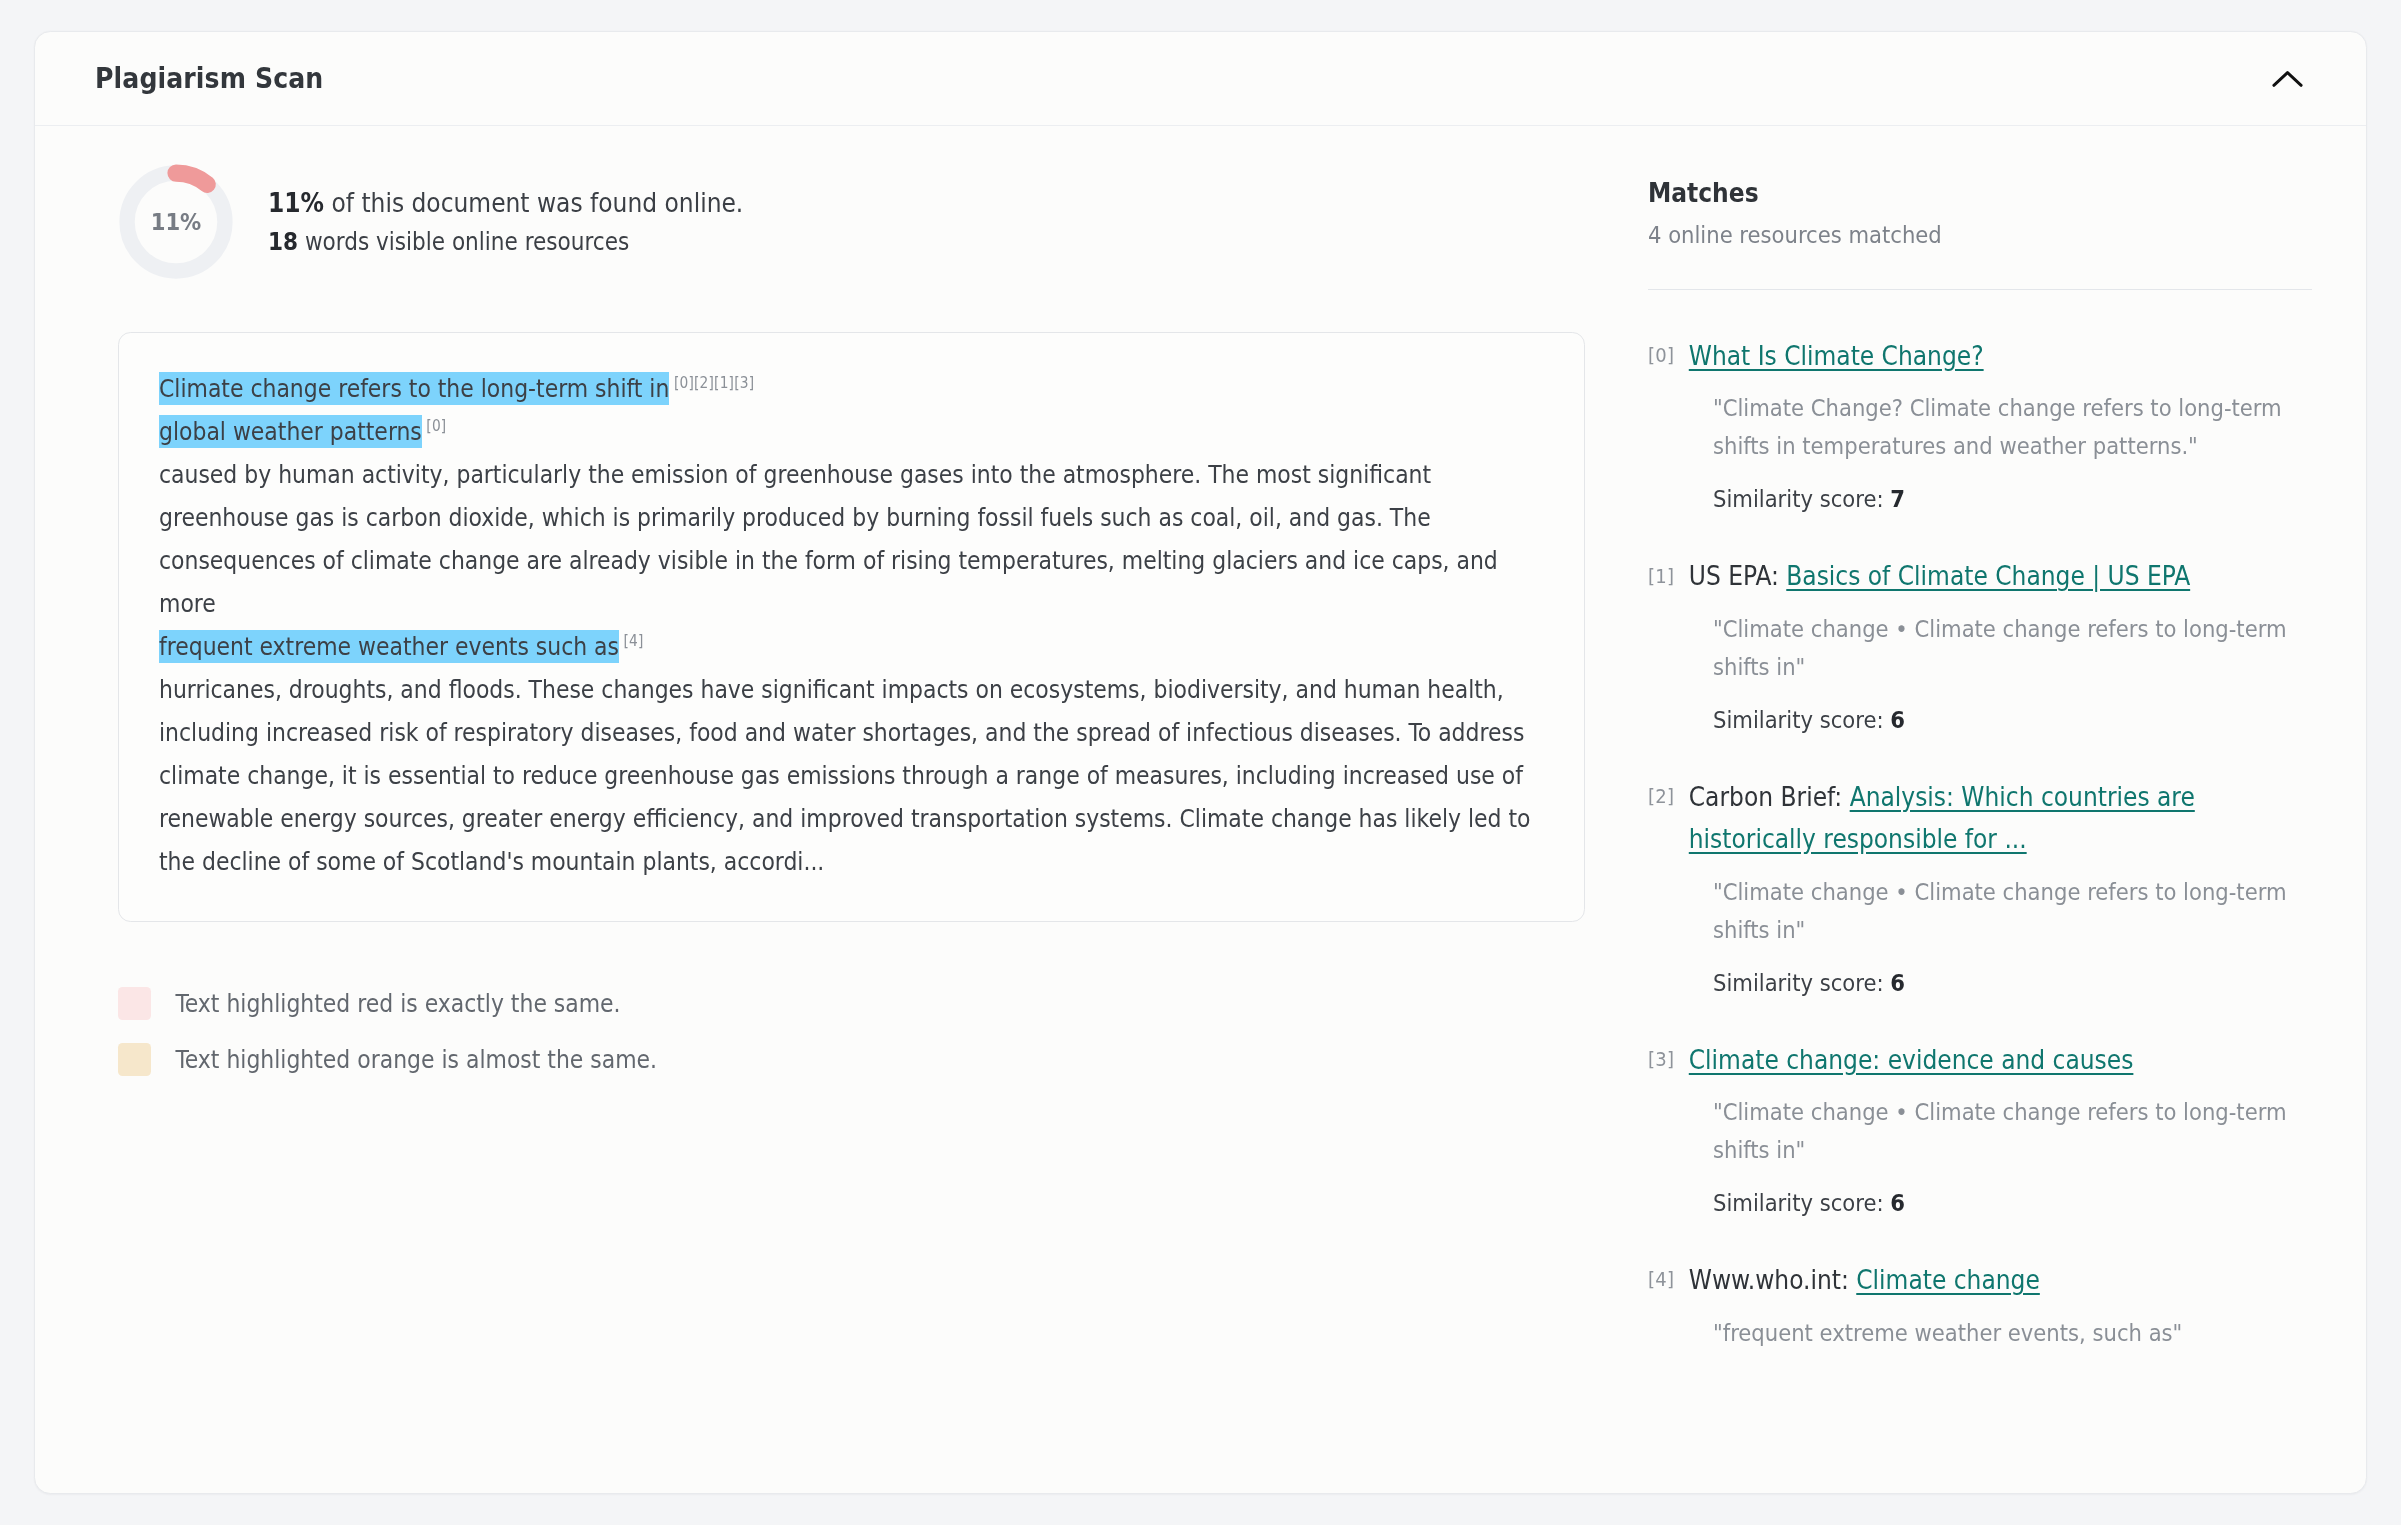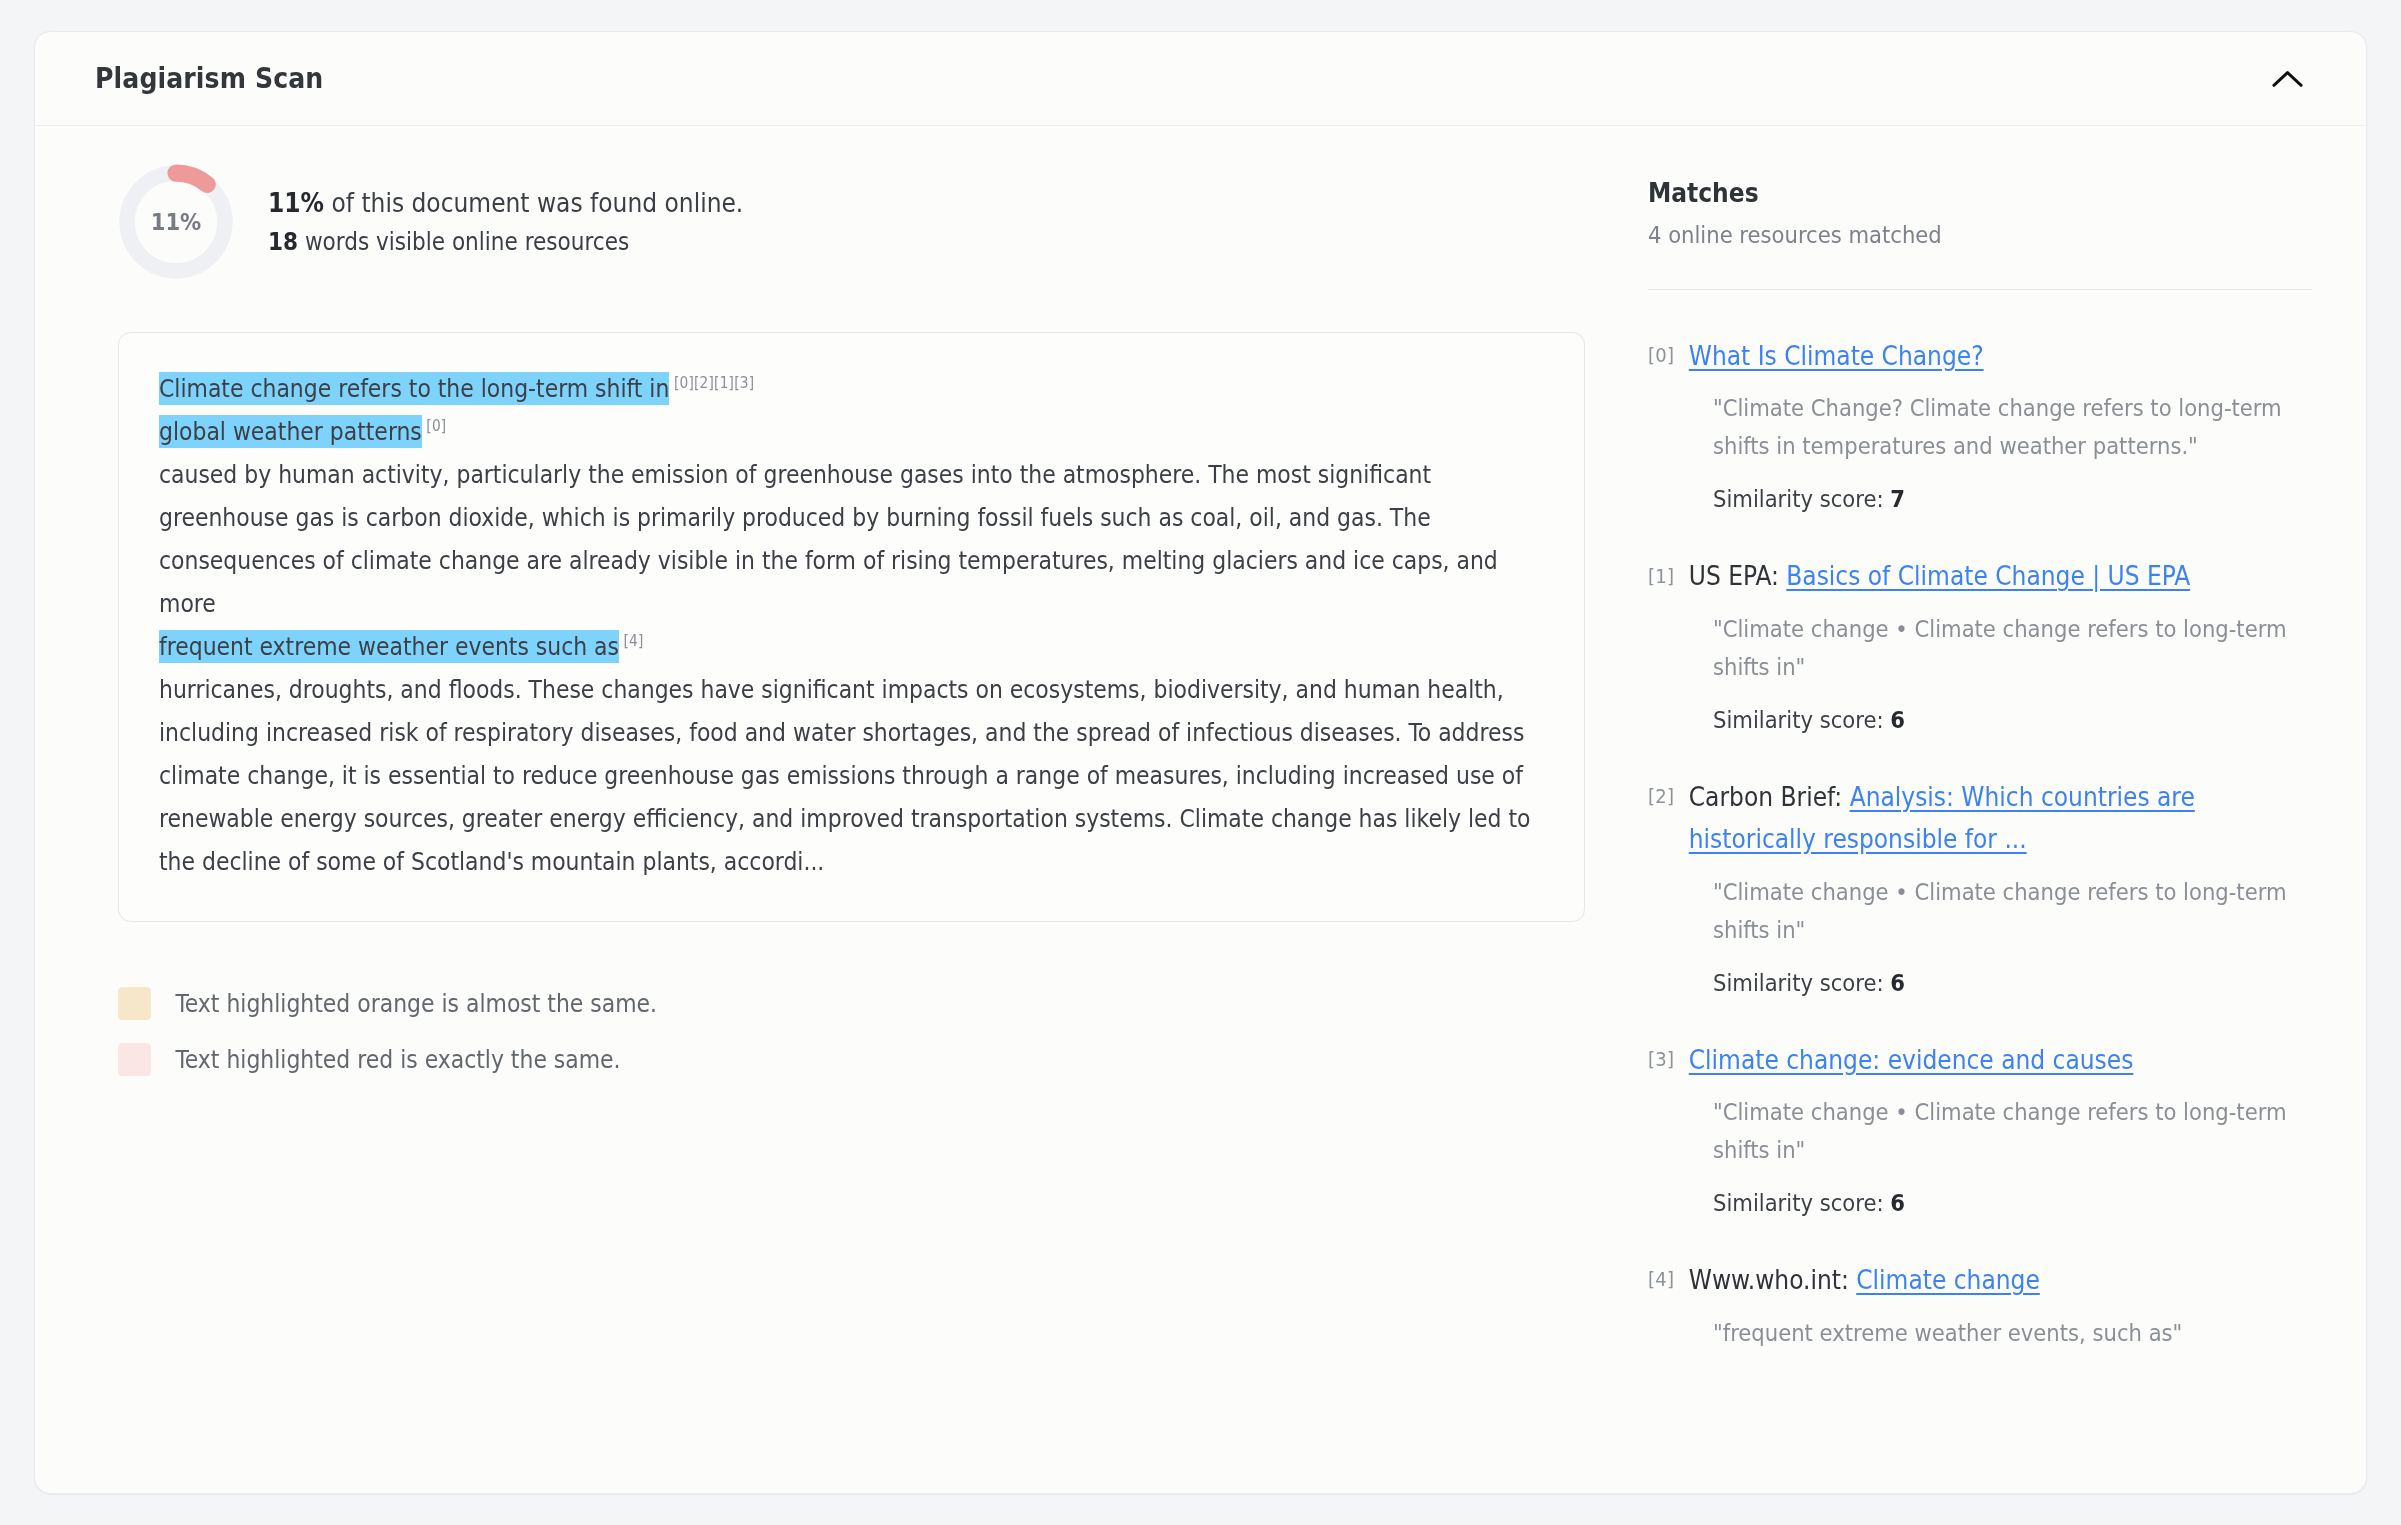--- a/index.html
+++ b/index.html
@@ -119,21 +119,21 @@
   }
   .match-index {
     font-size: 20px; color: #8e939a; flex: 0 0 auto;
     padding-top: 8.1px; letter-spacing: 0.3px;
   }
   .match-titleline {
     font-size: 26px; line-height: 42px; color: #2f3338;
   }
   .match-prefix { color: #2f3338; }
   .match-link {
-    color: #3b82f6; text-decoration: underline;
+    color: #0f766e; text-decoration: underline;
     text-underline-offset: 3.6px; cursor: pointer;
   }
   .match-quote {
     font-size: 23.5px; line-height: 38px; color: #8a8f96;
     margin: 0 0 20px 65px;
   }
   .match-score {
     font-size: 23.5px; color: #3c4046; margin-left: 65px;
   }
   .match-score b { font-weight: bold; color: #26292e; }
@@ -172,26 +172,26 @@
             <div class="summary-line sub"><b>18</b><span> words visible online resources</span></div>
           </div>
         </div>
 
         <div class="doc-panel">
           <div class="doc-text" id="doc-text"><span class="hl-orange">Climate change refers to the long-term shift in</span><span class="supref">[0][2][1][3]</span><br><span class="hl-orange">global weather patterns</span><span class="supref">[0]</span><br><span>caused by human activity, particularly the emission of greenhouse gases into the atmosphere. The most significant greenhouse gas is carbon dioxide, which is primarily produced by burning fossil fuels such as coal, oil, and gas. The consequences of climate change are already visible in the form of rising temperatures, melting glaciers and ice caps, and more</span><br><span class="hl-orange">frequent extreme weather events such as</span><span class="supref">[4]</span><br><span>hurricanes, droughts, and floods. These changes have significant impacts on ecosystems, biodiversity, and human health, including increased risk of respiratory diseases, food and water shortages, and the spread of infectious diseases. To address climate change, it is essential to reduce greenhouse gas emissions through a range of measures, including increased use of renewable energy sources, greater energy efficiency, and improved transportation systems. Climate change has likely led to the decline of some of Scotland's mountain plants, accordi...</span> </div>
         </div>
 
         <div id="legend">
             <div class="legend-row">
+              <div class="legend-swatch red" style="background: rgb(251, 230, 230);"></div>
+              <div class="legend-text">Text highlighted red is exactly the same.</div>
+            </div>
+            <div class="legend-row">
               <div class="legend-swatch orange" style="background: rgb(246, 231, 203);"></div>
               <div class="legend-text">Text highlighted orange is almost the same.</div>
-            </div>
-            <div class="legend-row">
-              <div class="legend-swatch red" style="background: rgb(251, 230, 230);"></div>
-              <div class="legend-text">Text highlighted red is exactly the same.</div>
             </div>
           </div>
 
       </div>
 
       <div class="col-right">
         <div class="matches-title">Matches</div>
         <div class="matches-sub">4 online resources matched</div>
         <div class="matches-divider"></div>
         <div id="matches-list">

